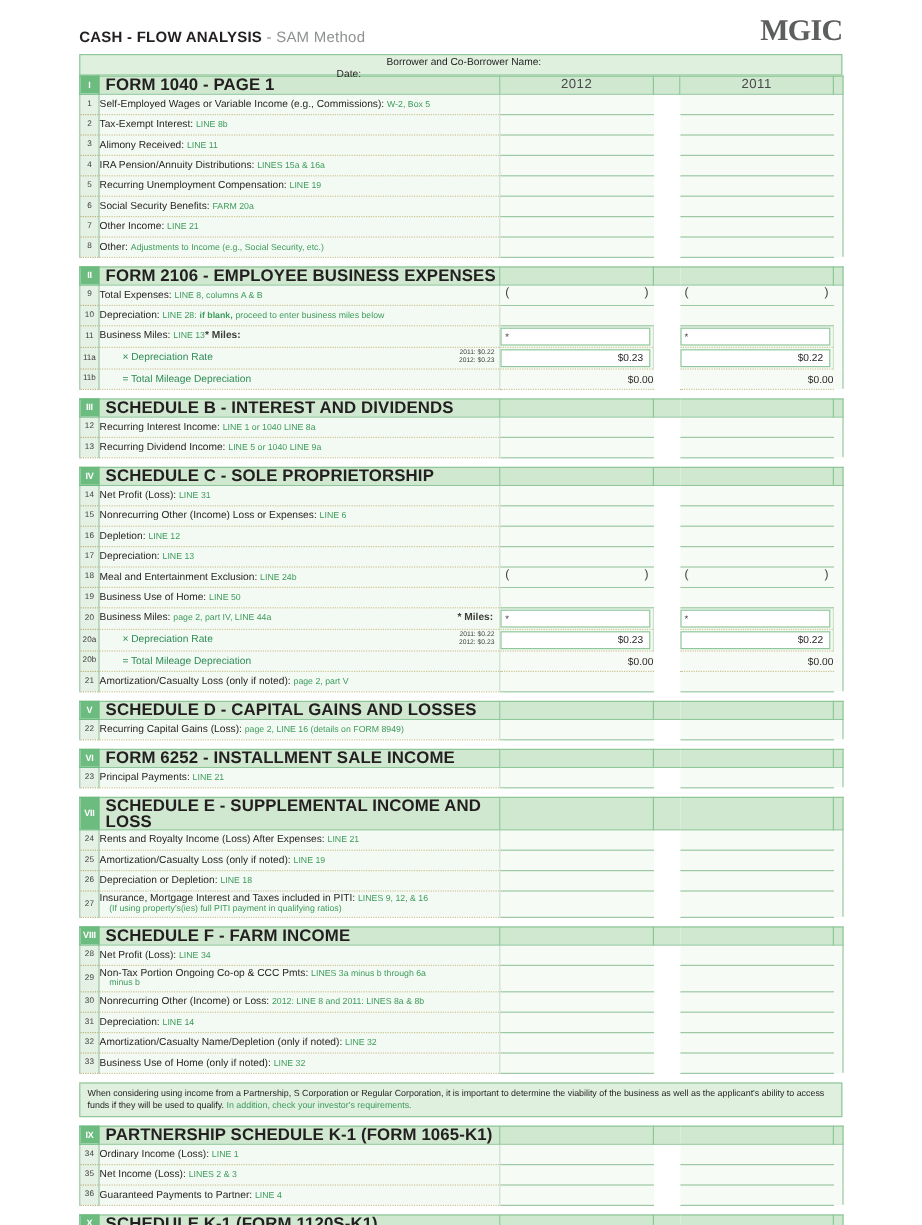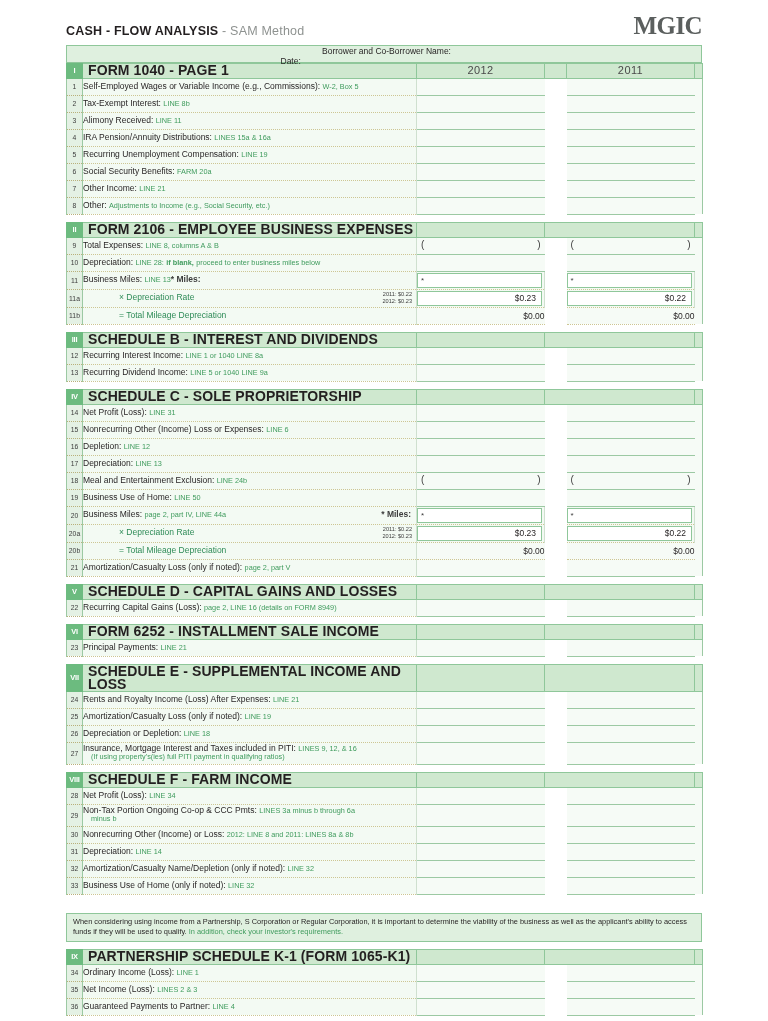--- a/index.html
+++ b/index.html
@@ -92,28 +92,28 @@
     position:relative;
   }
   .boxin .star{position:absolute;left:3px;top:0;font-size:8px;color:#3d3d3d;}
   .milelab{text-align:right;padding-right:5px;font-size:8.5px;font-weight:bold;color:#3d3d3d;}
   .ratelab{text-align:right;padding-right:4px;font-size:5.6px;color:#3d3d3d;line-height:1.25;}
 
   .lblplain{
     background:#f3faf3;border-right:1px solid #cfe0cf;border-bottom:1px dotted #cdc693;
     box-sizing:border-box;font-size:8.5px;
   }
-  .indent{padding-left:36px;color:#2e8b57;}
+  .indent{padding-left:19px;color:#2e8b57;}
 
   
   .spacer{height:7px;}
 
   
   .notice{
-    margin-top:18px;border:1px solid #8fc79a;background:#dff0df;
+    margin-top:7px;border:1px solid #8fc79a;background:#dff0df;
     font-size:7.4px;line-height:1.45;padding:3px 6px 3px 6px;box-sizing:border-box;
   }
   .notice .g{color:#3f9b5d;}
 </style>
 </head>
 <body>
 
 <div class="page">
   <div class="pad">
 

